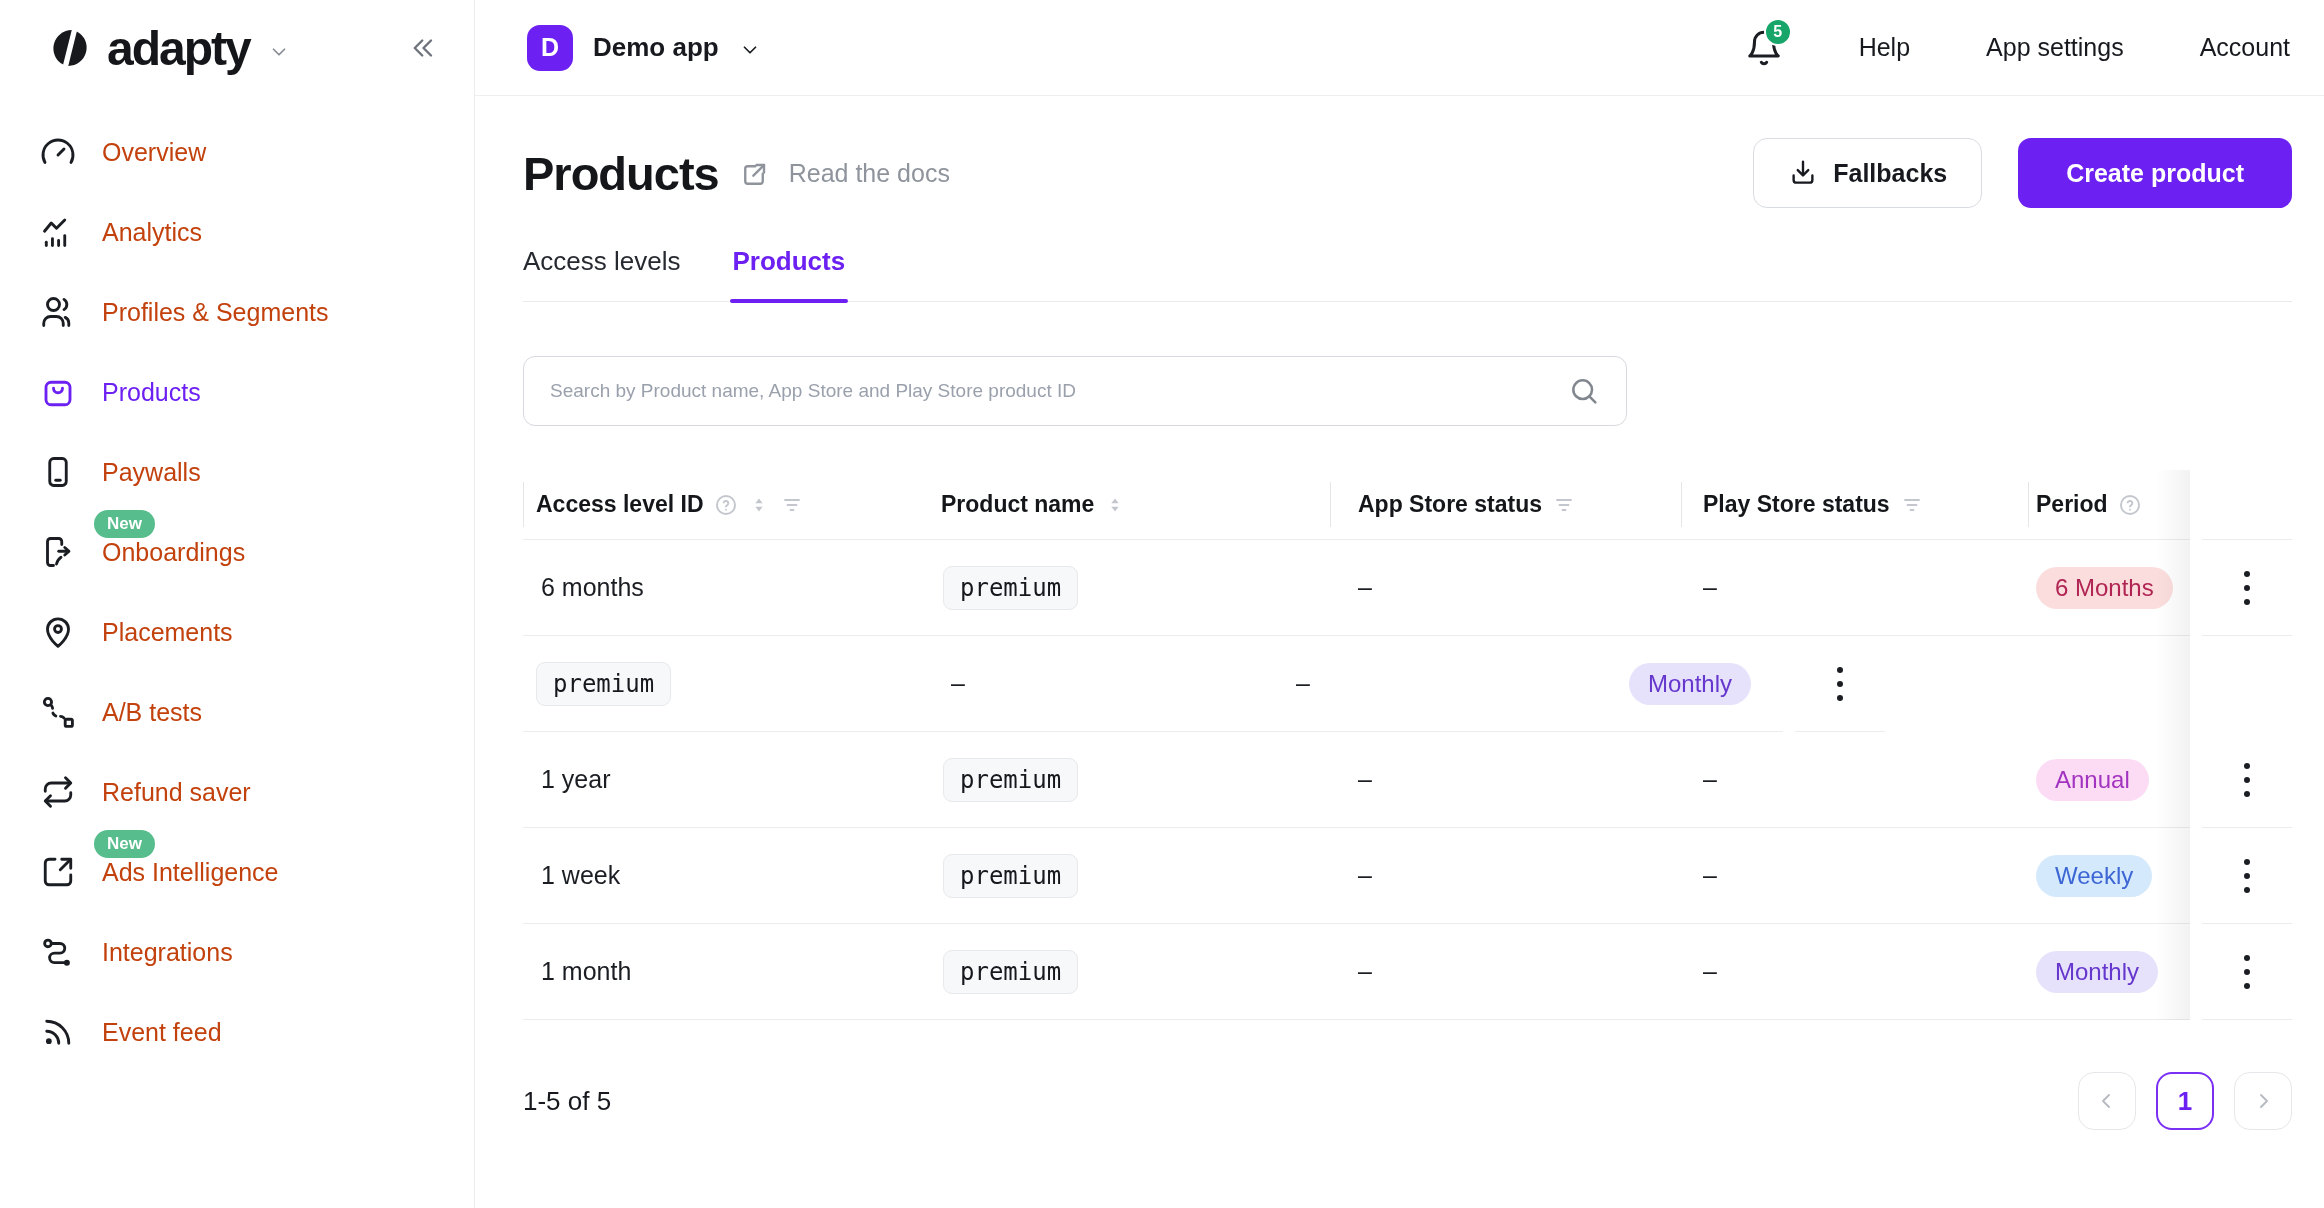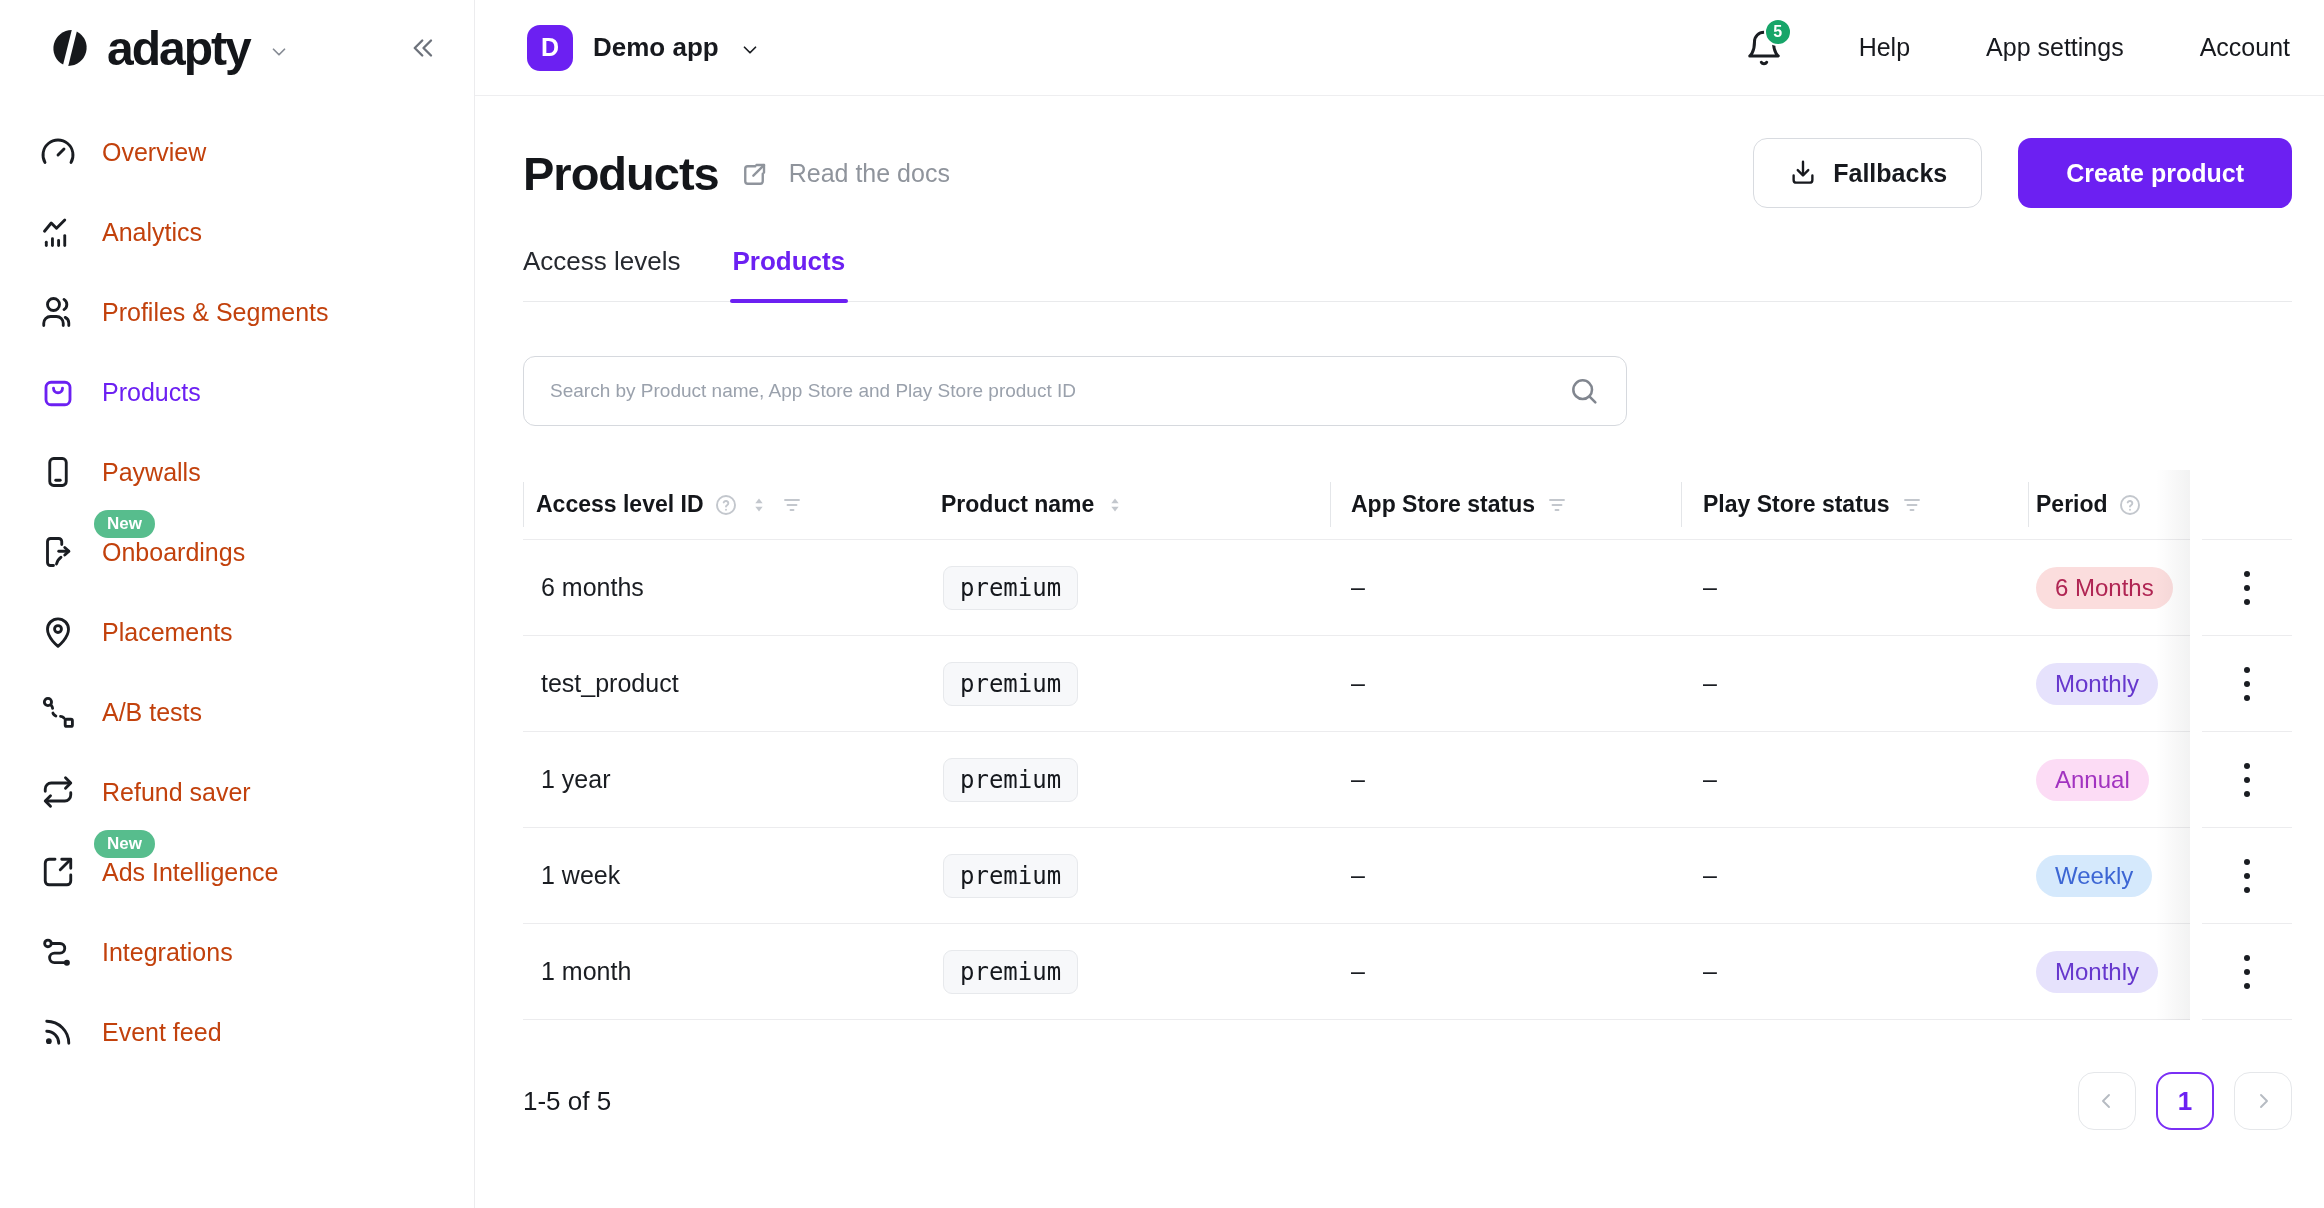--- a/index.html
+++ b/index.html
@@ -82,21 +82,21 @@
   .searchbar input { flex:1; border:none; outline:none; font-size:19px; color:#17191e; font-family:inherit; background:transparent; }
   .searchbar input::placeholder { color:#9aa1ac; }
   .search-icon { color:#81868f; }
 
   
   .table { margin-top:44px; position:relative; }
   .trow { display:flex; }
   .cell { display:flex; align-items:center; border-bottom:1px solid #ececee; }
   .c1 { width:407px; padding-left:18px; }
   .c2 { width:400px; padding-left:13px; }
-  .c3 { width:351px; padding-left:21px; }
+  .c3 { width:351px; padding-left:28px; }
   .c4 { width:347px; padding-left:22px; }
   .c5 { width:162px; padding-left:8px; }
   .c6 { width:12px; border-bottom:none !important; }
   .c7 { width:90px; justify-content:center; }
   .thead .cell { height:70px; font-size:23px; font-weight:700; color:#14161a; gap:10px; position:relative; }
   .thead .c2::before, .thead .c3::before, .thead .c4::before, .thead .c5::before {
     content:""; position:absolute; left:0; top:12px; bottom:12px; width:1px; background:#e4e6e9;
   }
   .tbody .cell { height:96px; font-size:25px; color:#1a1d22; }
   .hicon { color:#c3c7cd; flex-shrink:0; }
@@ -439,21 +439,20 @@
             <div class="cell c7">
                 <span class="kebab">
                   <i></i>
                   <i></i>
                   <i></i>
                 </span>
               </div>
           </div>
 
           <div class="trow">
-            <div class="cell c1">test_product</div>
             <div class="cell c2">
                 <span class="chip">premium</span>
               </div>
             <div class="cell c3">–</div>
             <div class="cell c4">–</div>
             <div class="cell c5">
                 <span class="pbadge" data-variant="violet">Monthly</span>
               </div>
             <div class="cell c6"></div>
             <div class="cell c7">

